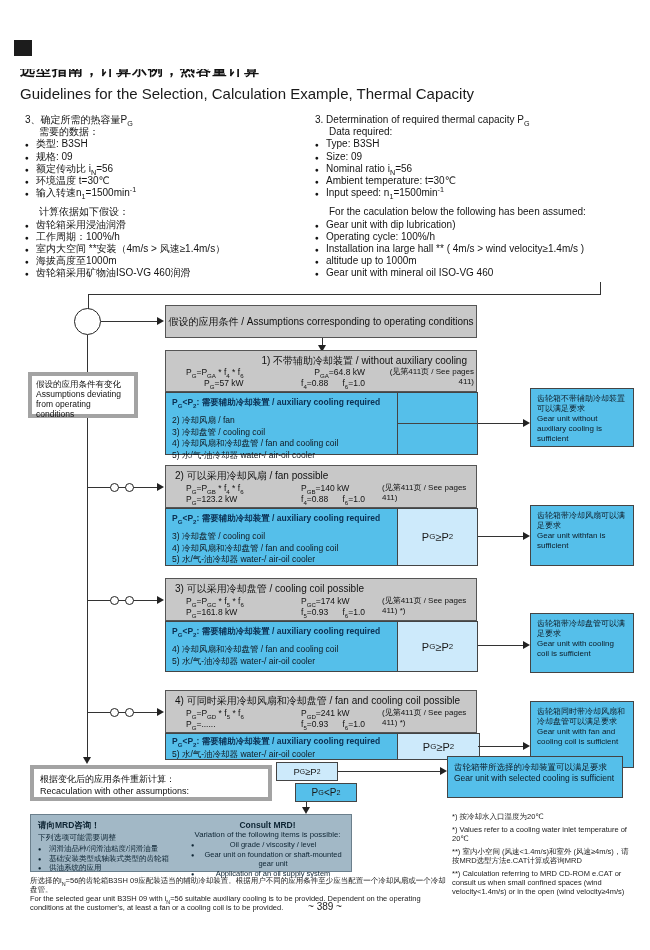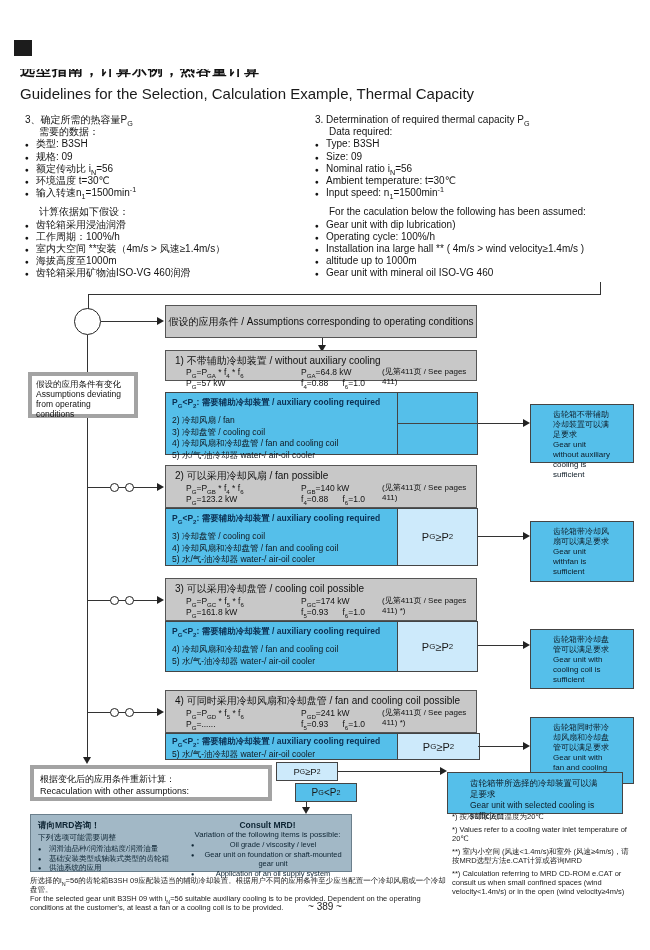--- a/index.html
+++ b/index.html
@@ -13,21 +13,21 @@
   .blue-light{background:#cdeafb;text-align:center;}
   .barlabel{display:flex;align-items:center;justify-content:center;font-size:10px;color:#111;}
   .sec-title{font-size:10px;color:#111;padding:3px 9px 0;}
   .frow{position:absolute;font-size:8.5px;line-height:10.5px;color:#111;}
   .see{font-size:8px;line-height:10px;}
   .pre{white-space:pre;}
   .cond{font-size:8.5px;font-weight:bold;color:#0a2f52;}
   .opts{font-size:8.5px;line-height:11.5px;color:#101820;margin-top:6px;}
   .optbox{padding:4px 6px;}
   .pgcell{display:flex;align-items:center;justify-content:center;font-size:11px;color:#1a1a1a;}
-  .result-box{background:#55bfea;border:1px solid #444;font-size:8px;line-height:10px;padding:5px 22px;box-sizing:border-box;color:#0d1b26;margin-top:16px;}
+  .result-box{background:#55bfea;border:1px solid #444;font-size:8px;line-height:10px;padding:5px 6px;box-sizing:border-box;color:#0d1b26;}
   .arrow-r{position:absolute;width:0;height:0;border-top:4px solid transparent;border-bottom:4px solid transparent;border-left:7px solid #222;}
   .arrow-d{position:absolute;width:0;height:0;border-left:4px solid transparent;border-right:4px solid transparent;border-top:7px solid #222;}
   .node{position:absolute;background:#fff;border:1.5px solid #222;border-radius:50%;box-sizing:border-box;}
   .jnode{position:absolute;width:9px;height:9px;background:#fff;border:1px solid #222;border-radius:50%;box-sizing:border-box;}
   .intro{position:absolute;font-size:10px;line-height:12.2px;color:#141414;}
   .indent{margin-left:14px;}
   .bullets .li{padding-left:11px;position:relative;}
   .bullets .li::before{content:"●";position:absolute;left:0;top:1px;font-size:6.5px;}
   .gap{height:7px;}
   sub,sup{font-size:0.72em;line-height:0;}
@@ -123,21 +123,21 @@
   <div class="line" style="left:87px;top:600px;width:70px;height:1px;"></div>
   <div class="arrow-r" style="left:157px;top:596px;"></div>
   <div class="jnode" style="left:110px;top:596px;"></div>
   <div class="jnode" style="left:125px;top:596px;"></div>
 
   <div class="line" style="left:87px;top:712px;width:70px;height:1px;"></div>
   <div class="arrow-r" style="left:157px;top:708px;"></div>
   <div class="jnode" style="left:110px;top:708px;"></div>
   <div class="jnode" style="left:125px;top:708px;"></div>
 
-  <div class="box gray" style="left:165px;top:350px;width:312px;height:31px;">
+  <div class="box gray" style="left:165px;top:350px;width:312px;height:42px;text-align:right;">
     <div class="sec-title">1) 不带辅助冷却装置 / without auxiliary cooling</div>
     <div class="frow" style="left:20px;top:16px;">
       <div>P<sub>G</sub>=P<sub>GA</sub> * f<sub>4</sub> * f<sub>6</sub></div>
       <div>P<sub>G</sub>=57 kW</div>
     </div>
     <div class="frow" style="left:135px;top:16px;">
       <div>P<sub>GA</sub>=64.8 kW</div>
       <div class="pre">f<sub>4</sub>=0.88      f<sub>6</sub>=1.0</div>
     </div>
     <div class="frow see" style="left:216px;top:16px;width:92px;">(见第411页 / See pages 411)</div>

